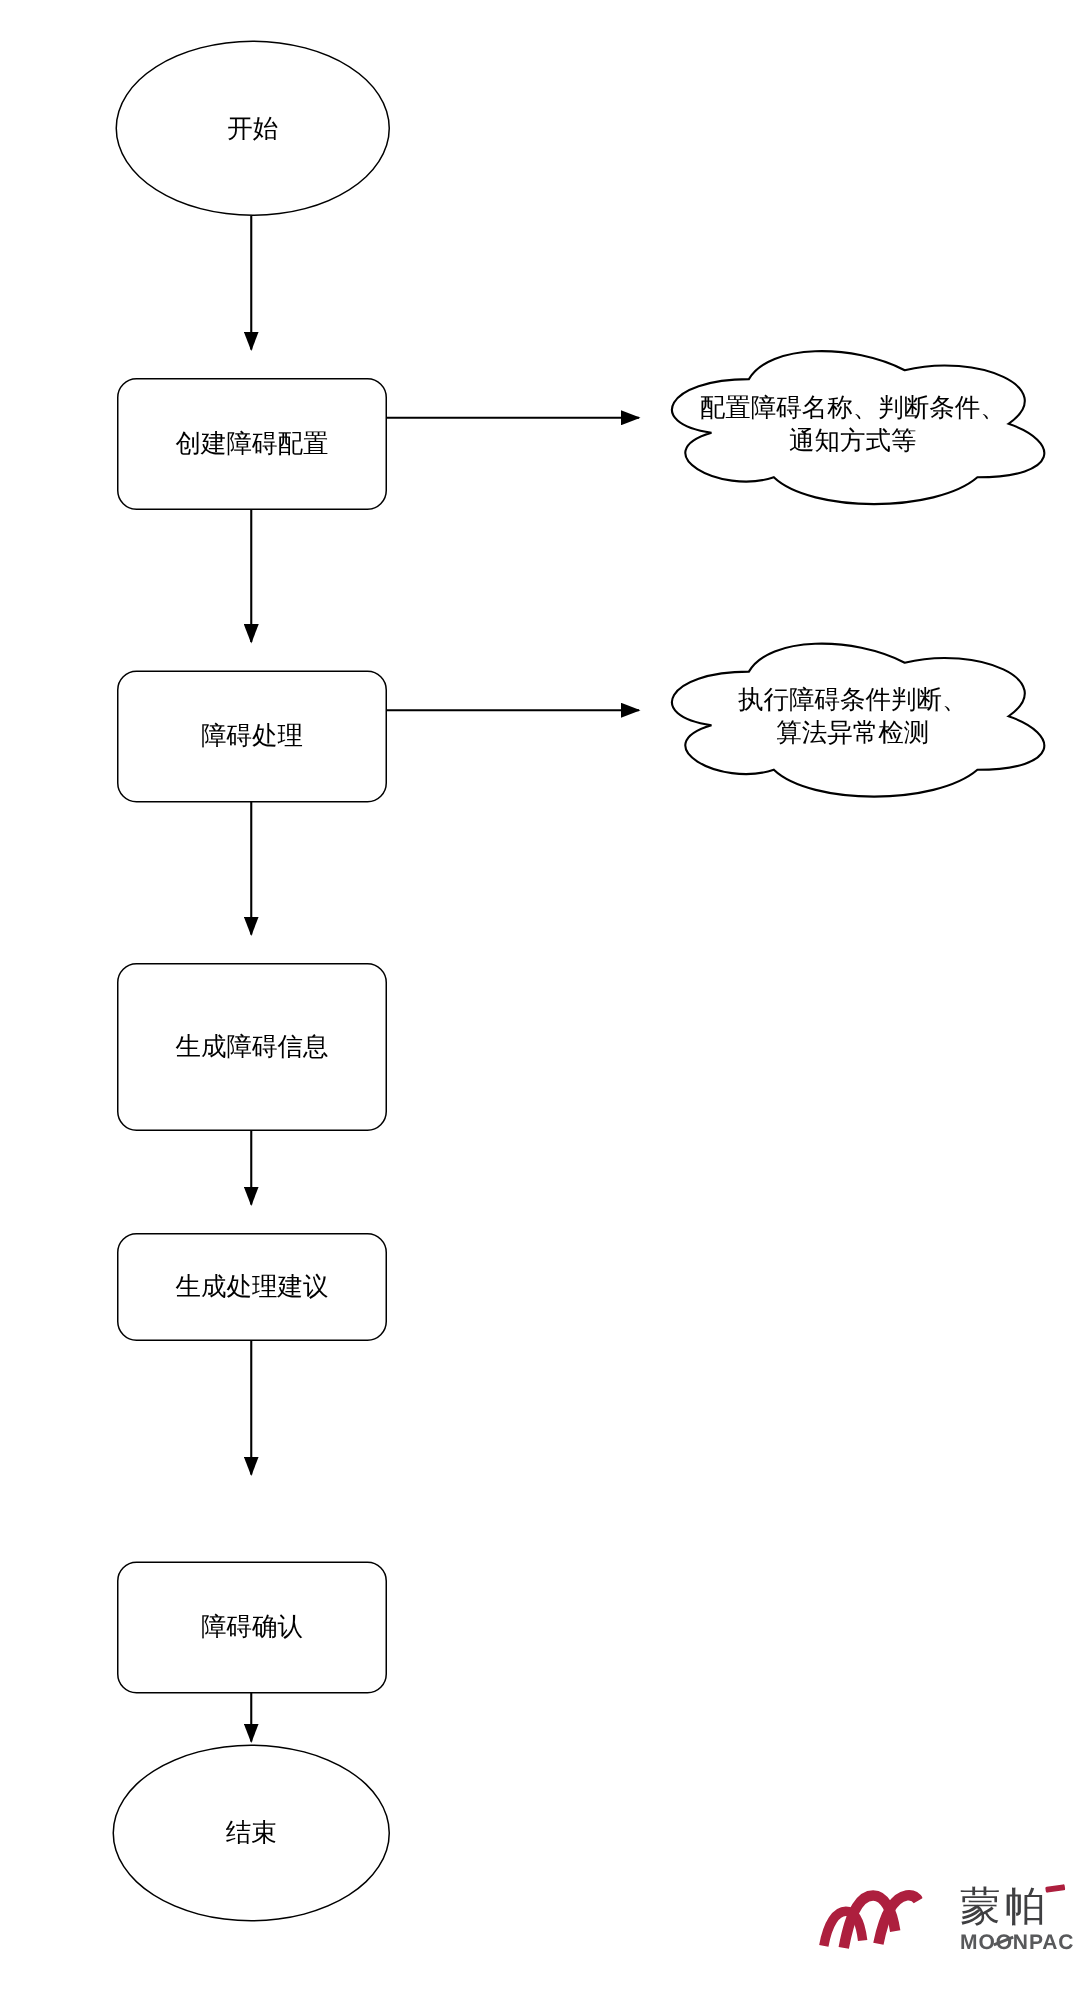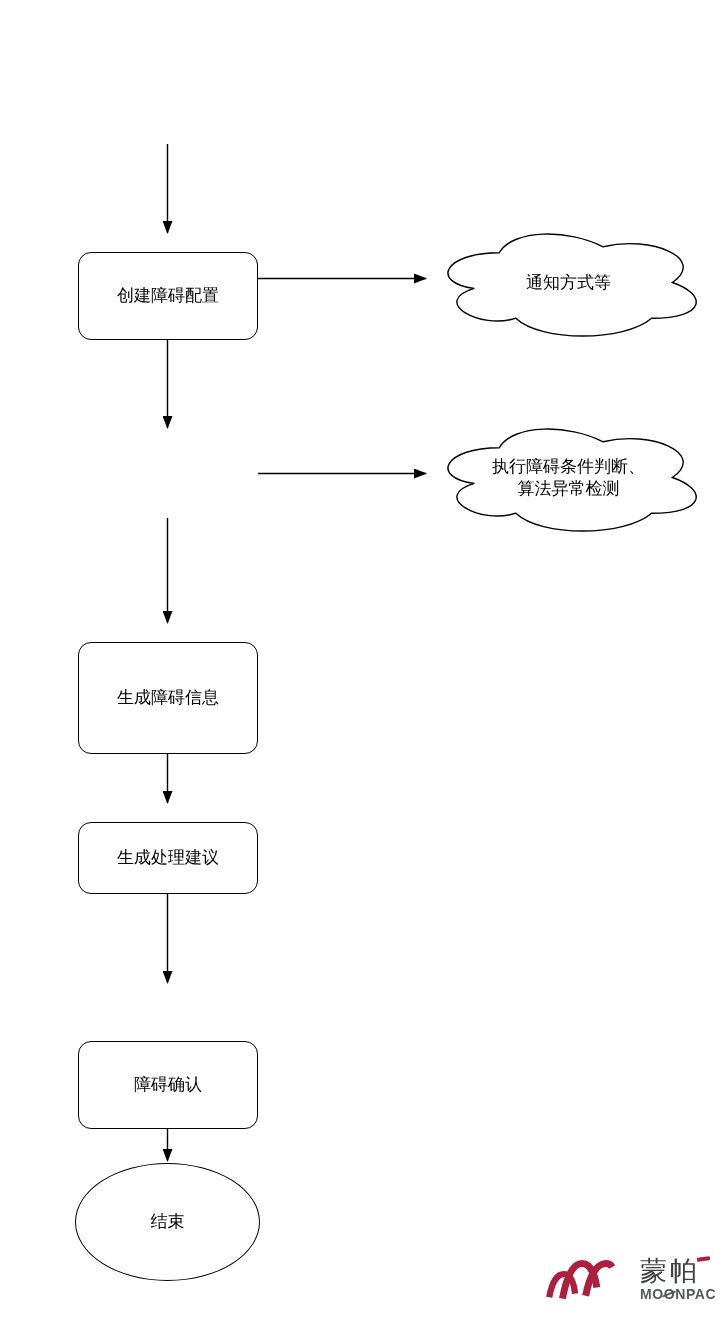--- a/index.html
+++ b/index.html
@@ -112,40 +112,47 @@
     <line x1="167.5" y1="144" x2="167.5" y2="233" stroke="#000000" stroke-width="1.4" marker-end="url(#arrowhead)"></line>
     <line x1="167.5" y1="323" x2="167.5" y2="428" stroke="#000000" stroke-width="1.4" marker-end="url(#arrowhead)"></line>
     <line x1="167.5" y1="518" x2="167.5" y2="623" stroke="#000000" stroke-width="1.4" marker-end="url(#arrowhead)"></line>
     <line x1="167.5" y1="713" x2="167.5" y2="803" stroke="#000000" stroke-width="1.4" marker-end="url(#arrowhead)"></line>
     <line x1="167.5" y1="893" x2="167.5" y2="983" stroke="#000000" stroke-width="1.4" marker-end="url(#arrowhead)"></line>
     <line x1="167.5" y1="1073" x2="167.5" y2="1161" stroke="#000000" stroke-width="1.4" marker-end="url(#arrowhead)"></line>
     <line x1="258" y1="278.5" x2="426" y2="278.5" stroke="#000000" stroke-width="1.4" marker-end="url(#arrowhead)"></line>
     <line x1="258" y1="473.5" x2="426" y2="473.5" stroke="#000000" stroke-width="1.4" marker-end="url(#arrowhead)"></line>
   </svg>
 
+  <div class="node ellipse" style="left:77px; top:27px; width:183px; height:117px;">
+    <span>开始</span>
+  </div>
 
   <div class="node rrect" style="left:78px; top:235px; width:180px; height:88px;">
     <span>创建障碍配置</span>
   </div>
 
   <div class="cloud" style="left:430px; top:223px;">
     <svg width="277" height="119" viewBox="0 0 277 119" xmlns="http://www.w3.org/2000/svg">
       <path d="M 69.25 29.75
                C 13.85 29.75 0 59.5 44.32 65.45
                C 0 78.54 49.86 107.1 85.87 95.2
                C 110.8 119 193.9 119 221.6 95.2
                C 277 95.2 277 71.4 242.38 59.5
                C 277 35.7 221.6 11.9 173.13 23.8
                C 138.5 5.95 83.1 5.95 69.25 29.75 Z" fill="#ffffff" stroke="#000000" stroke-width="1.4"></path>
     </svg>
     <div class="cloud-text">
+      <div>配置障碍名称、判断条件、</div>
       <div>通知方式等</div>
     </div>
   </div>
 
+  <div class="node rrect" style="left:78px; top:430px; width:180px; height:88px;">
+    <span>障碍处理</span>
+  </div>
 
   <div class="cloud" style="left:430px; top:418px;">
     <svg width="277" height="119" viewBox="0 0 277 119" xmlns="http://www.w3.org/2000/svg">
       <path d="M 69.25 29.75
                C 13.85 29.75 0 59.5 44.32 65.45
                C 0 78.54 49.86 107.1 85.87 95.2
                C 110.8 119 193.9 119 221.6 95.2
                C 277 95.2 277 71.4 242.38 59.5
                C 277 35.7 221.6 11.9 173.13 23.8
                C 138.5 5.95 83.1 5.95 69.25 29.75 Z" fill="#ffffff" stroke="#000000" stroke-width="1.4"></path>

